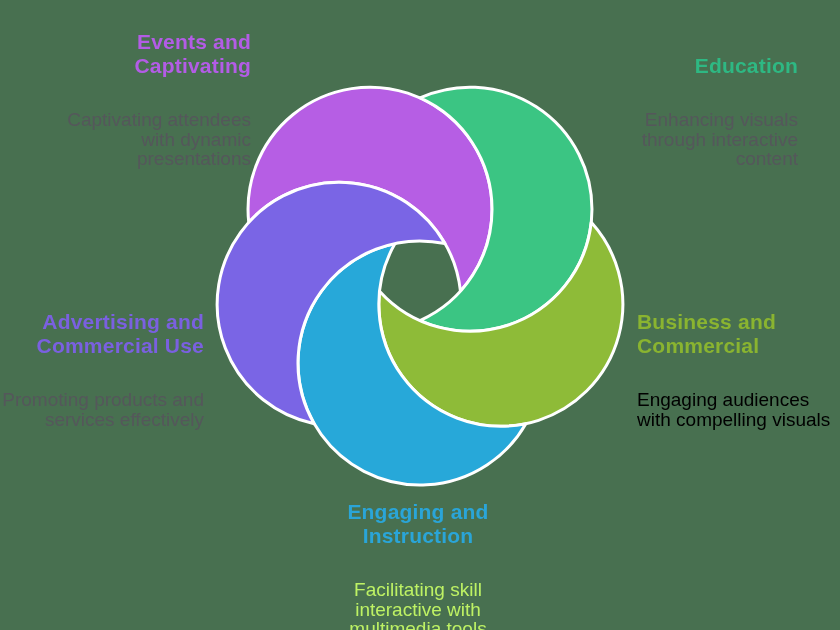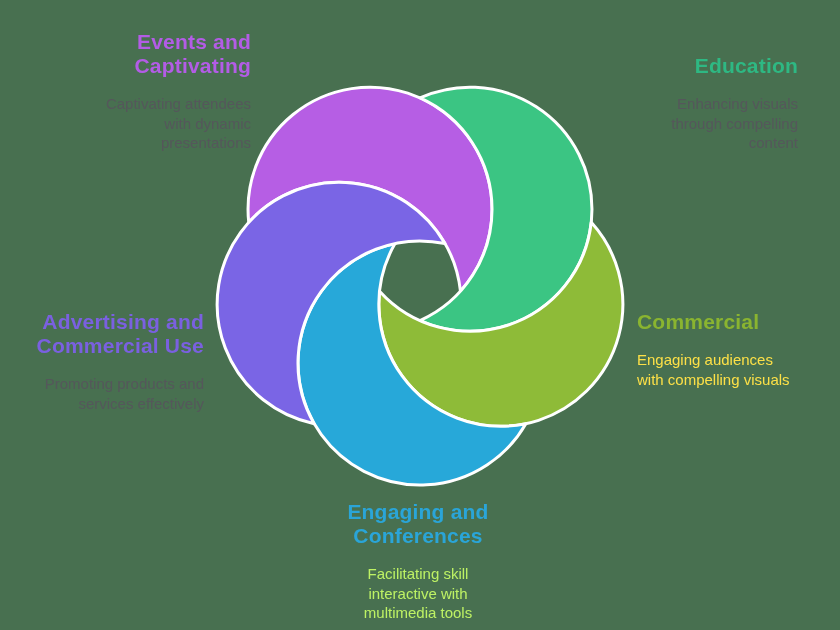--- a/index.html
+++ b/index.html
@@ -12,23 +12,23 @@
   }
   #diagram-svg{position:absolute;left:0;top:0;}
   .label{position:absolute;}
   .seg-title{
     font-size:21px;
     font-weight:700;
     line-height:24px;
     letter-spacing:.2px;
   }
   .seg-desc{
-    font-size:15px;
+    font-size:19px;
     line-height:19.5px;
-    margin-top:16px;
+    margin-top:32px;
   }
   #lab-events{top:30px;right:589px;width:240px;text-align:right;}
   #lab-education{top:54px;left:588px;width:210px;text-align:right;}
   #lab-business{top:310px;left:637px;width:195px;text-align:left;}
   #lab-training{top:500px;left:318px;width:200px;text-align:center;}
   #lab-advertising{top:310px;right:636px;width:240px;text-align:right;}
 </style>
 </head>
 <body>
 
@@ -53,39 +53,40 @@
       <div>presentations</div>
     </div>
   </div>
 
   <div class="label" id="lab-education">
     <div class="seg-title" style="color: rgb(46, 184, 131);">
       <div>Education</div>
     </div>
     <div class="seg-desc" style="color: rgb(85, 87, 91);">
       <div>Enhancing visuals</div>
-      <div>through compelling</div>
+      <div>through interactive</div>
       <div>content</div>
     </div>
   </div>
 
   <div class="label" id="lab-business">
     <div class="seg-title" style="color: rgb(138, 180, 48);">
+      <div>Business and</div>
       <div>Commercial</div>
     </div>
-    <div class="seg-desc" style="color: #fde047;">
+    <div class="seg-desc" style="color: #000000;">
       <div>Engaging audiences</div>
       <div>with compelling visuals</div>
     </div>
   </div>
 
   <div class="label" id="lab-training">
     <div class="seg-title" style="color: rgb(42, 165, 216);">
       <div>Engaging and</div>
-      <div>Conferences</div>
+      <div>Instruction</div>
     </div>
     <div class="seg-desc" style="color: #bef264;">
       <div>Facilitating skill</div>
       <div>interactive with</div>
       <div>multimedia tools</div>
     </div>
   </div>
 
   <div class="label" id="lab-advertising">
     <div class="seg-title" style="color: rgb(122, 96, 224);">

